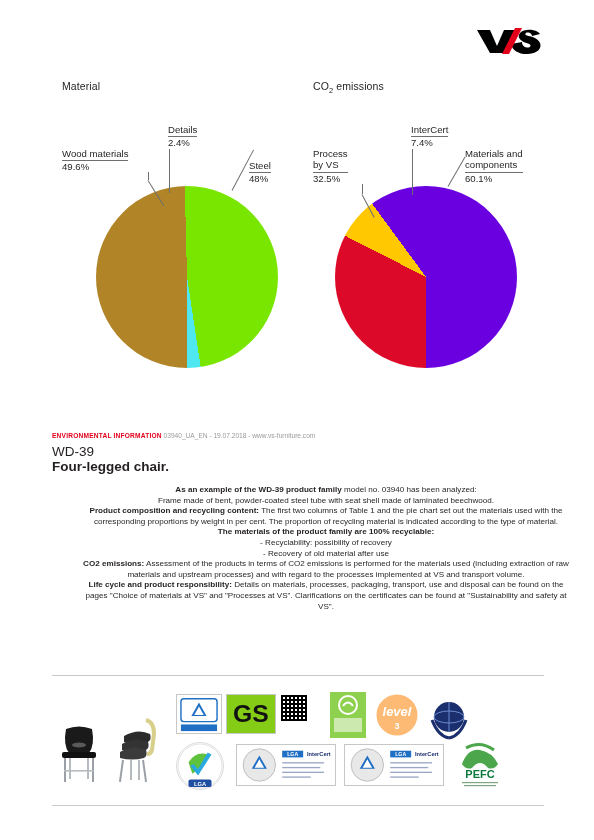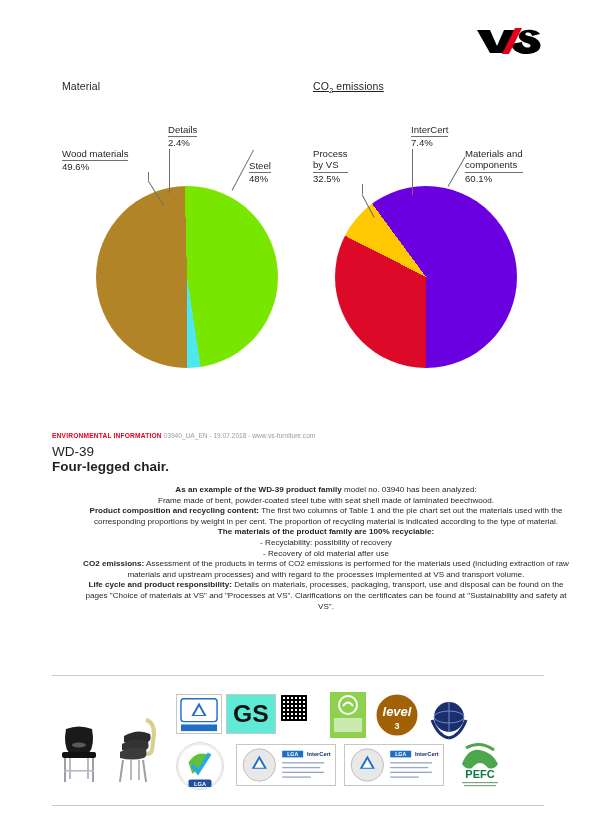--- a/index.html
+++ b/index.html
@@ -10,21 +10,21 @@
   }
   .page{position:absolute;inset:0;}
 
   
   .logo{position:absolute;left:476px;top:24px;width:66px;height:34px;}
   .logo svg{display:block;}
 
   
   .chart-title{position:absolute;font-size:10.5px;color:#231f20;letter-spacing:.1px;}
   #mat-title{left:62px;top:80px;}
-  #co2-title{left:313px;top:80px;text-decoration:underline;}
+  #co2-title{left:313px;top:80px;}
   .chart-title sub{font-size:7.5px;}
 
   .pie{position:absolute;border-radius:50%;}
   #pie-material{left:96px;top:186px;width:182px;height:182px;}
   #pie-co2{left:335px;top:186px;width:182px;height:182px;}
 
   
   .lbl{position:absolute;font-size:9.6px;line-height:11.4px;color:#231f20;}
   .lbl .t{display:block;white-space:nowrap;}
   .lbl .rule{display:block;height:1px;background:#6d6e70;margin-top:1px;}
@@ -190,37 +190,37 @@
   <div class="cert cbox" style="left:176px;top:694px;width:46px;height:40px;">
     <svg viewBox="0 0 46 40" width="44" height="38">
       <rect x="1" y="1" width="44" height="30" fill="#fff"></rect>
       <rect x="4" y="4" width="38" height="24" rx="3" fill="none" stroke="#1f6fc4" stroke-width="1.5"></rect>
       <path d="M23 8 L31 22 L15 22 Z" fill="#1f6fc4"></path>
       <path d="M23 12 L28 21 L18 21 Z" fill="#fff"></path>
       <rect x="4" y="31" width="38" height="7" fill="#1f6fc4"></rect>
     </svg>
   </div>
 
-  <div class="cert cbox" style="left:226px;top:694px;width:50px;height:40px;background:#5eead4;">
+  <div class="cert cbox" style="left:226px;top:694px;width:50px;height:40px;background:#84cc16;">
     <svg viewBox="0 0 50 40" width="48" height="38">
       <text x="6" y="28" font-family="Liberation Sans, sans-serif" font-size="26" font-weight="bold" fill="#111">GS</text>
     </svg>
   </div>
 
   <div class="cert qr" style="left:281px;top:695px;width:26px;height:26px;"></div>
 
   <div class="cert" style="left:330px;top:692px;width:36px;height:46px;background:#8ed14f;">
     <svg viewBox="0 0 36 46" width="36" height="46">
       <circle cx="18" cy="13" r="9" fill="none" stroke="#fff" stroke-width="2"></circle>
       <path d="M13 14 q5 -7 10 0" fill="none" stroke="#fff" stroke-width="2"></path>
       <rect x="4" y="26" width="28" height="14" fill="#fff" opacity=".55"></rect>
     </svg>
   </div>
 
-  <div class="cert circle" style="left:374px;top:692px;width:46px;height:46px;background:#a16207;">
+  <div class="cert circle" style="left:374px;top:692px;width:46px;height:46px;background:#fdba74;">
     <svg viewBox="0 0 46 46" width="46" height="46">
       <circle cx="23" cy="23" r="22" fill="none" stroke="#fff" stroke-width="3"></circle>
       <text x="23" y="24" text-anchor="middle" font-family="Liberation Sans, sans-serif" font-size="13" font-style="italic" font-weight="bold" fill="#fff">level</text>
       <text x="23" y="37" text-anchor="middle" font-family="Liberation Sans, sans-serif" font-size="9" font-weight="bold" fill="#fff">3</text>
     </svg>
   </div>
 
   <div class="cert" style="left:424px;top:690px;width:50px;height:50px;">
     <svg viewBox="0 0 50 50" width="50" height="50">
       <circle cx="25" cy="27" r="15" fill="#1b2f6e"></circle>

